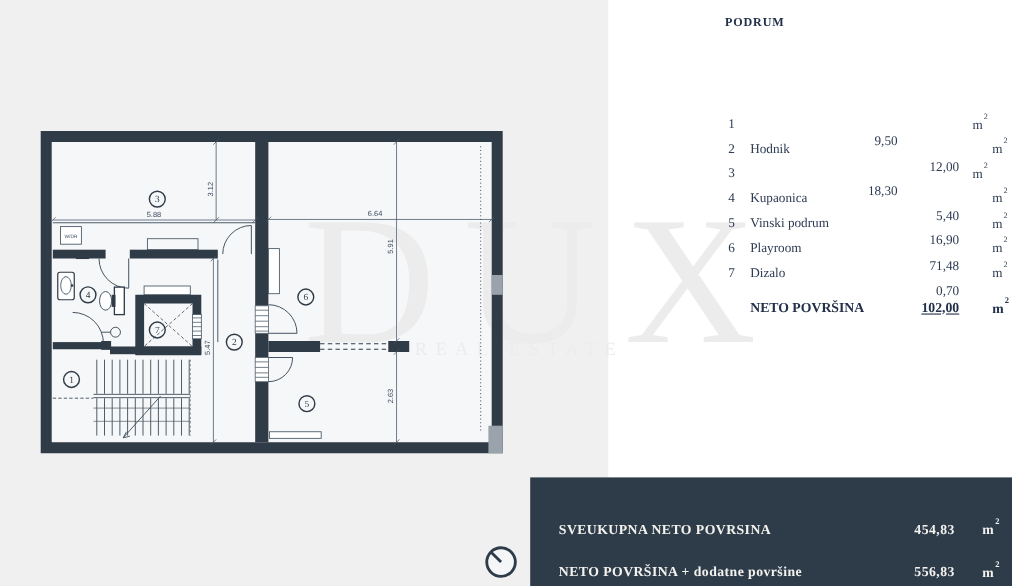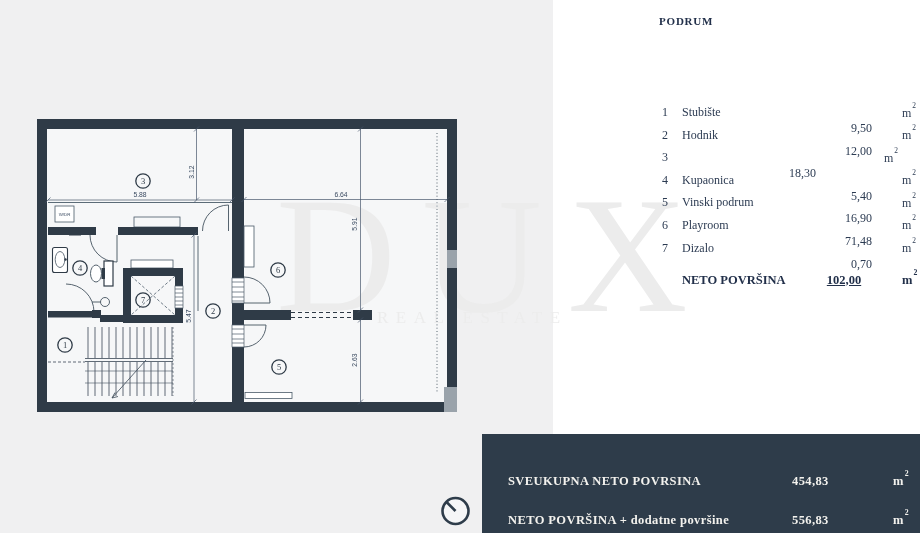--- a/index.html
+++ b/index.html
@@ -20,30 +20,30 @@
              letter-spacing:0.8px;color:#22304a;}
   .lrows{position:absolute;left:0;top:89px;width:268px;}
   .lrow{display:grid;grid-template-columns:16px 14px 134px 56px 18px 30px;height:22.6px;
         align-items:center;font-size:12px;}
   .lrow .num{text-align:right;}
   .lrow .val{text-align:right;margin-top:32px;}
   .lrow .unit{padding-left:12px;}
   .total-row{position:absolute;left:0;top:269px;width:268px;display:grid;
              grid-template-columns:16px 14px 134px 56px 18px 30px;font-size:12.5px;font-weight:bold;
              color:#22304a;align-items:center;height:22px;}
-  .total-row .val{text-align:center;text-decoration:underline;}
+  .total-row .val{text-align:right;text-decoration:underline;}
   .total-row .unit{padding-left:12px;}
   sup.u{font-size:0.62em;position:relative;top:-4px;left:1px;}
   
   .summary{position:absolute;left:482px;top:434px;width:438px;height:101px;background:#2e3c4a;
            color:#f3f2ee;}
   .srow{position:absolute;left:26px;right:12px;display:grid;grid-template-columns:1fr 76px 40px;
         font-size:12.5px;font-weight:bold;letter-spacing:0.4px;align-items:center;height:18px;}
   .srow.r1{top:38px;} .srow.r2{top:77px;}
-  .srow .val{} .srow .unit{text-align:right;}
+  .srow .val{text-align:right;} .srow .unit{text-align:right;}
   
   .clock{position:absolute;left:438px;top:494px;width:36px;height:36px;}
 </style>
 </head>
 <body>
 
 <div class="page">
 
   <div class="gray-area"></div>
 
@@ -192,21 +192,20 @@
 
   <div class="wm wm-dux">DUX</div>
   <div class="wm wm-re">REAL ESTATE</div>
 
   <section class="legend">
     <h1>PODRUM</h1>
     <div class="lrows">
       <div class="lrow">
           <span class="num">1</span>
           <span></span>
-          <span class="nm">Stubište</span>
           <span class="val">9,50</span>
           <span></span>
           <span class="unit"><span>m</span><sup class="u">2</sup></span>
         </div>
       <div class="lrow">
           <span class="num">2</span>
           <span></span>
           <span class="nm">Hodnik</span>
           <span class="val">12,00</span>
           <span></span>

